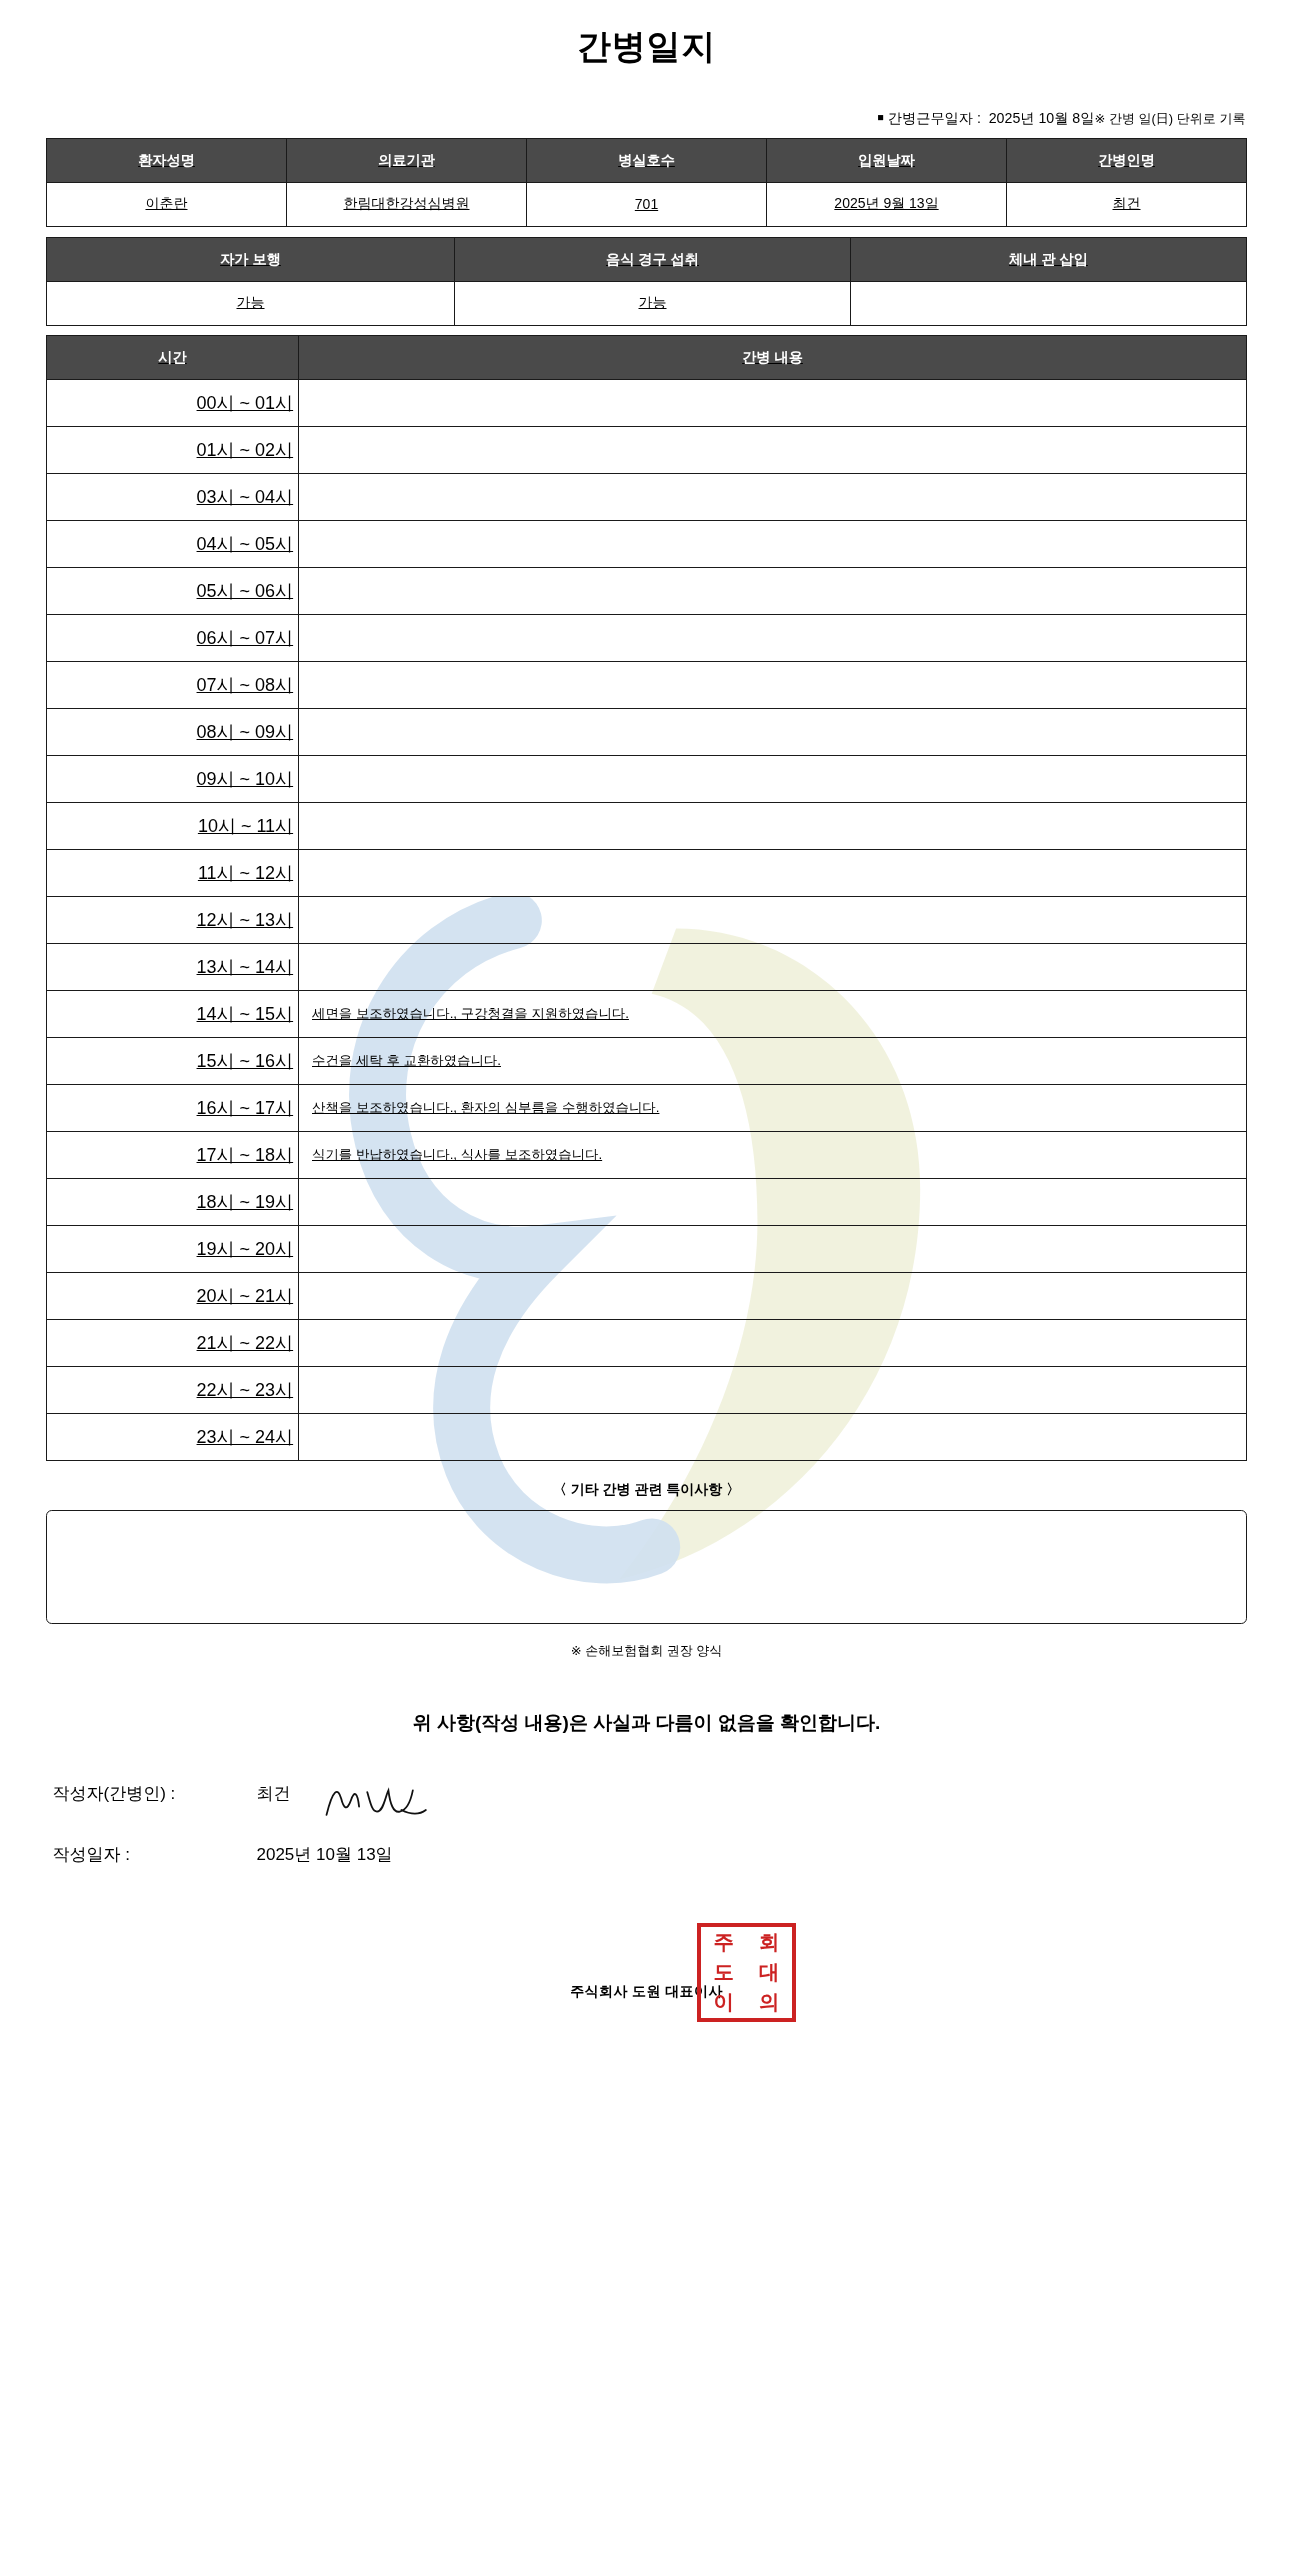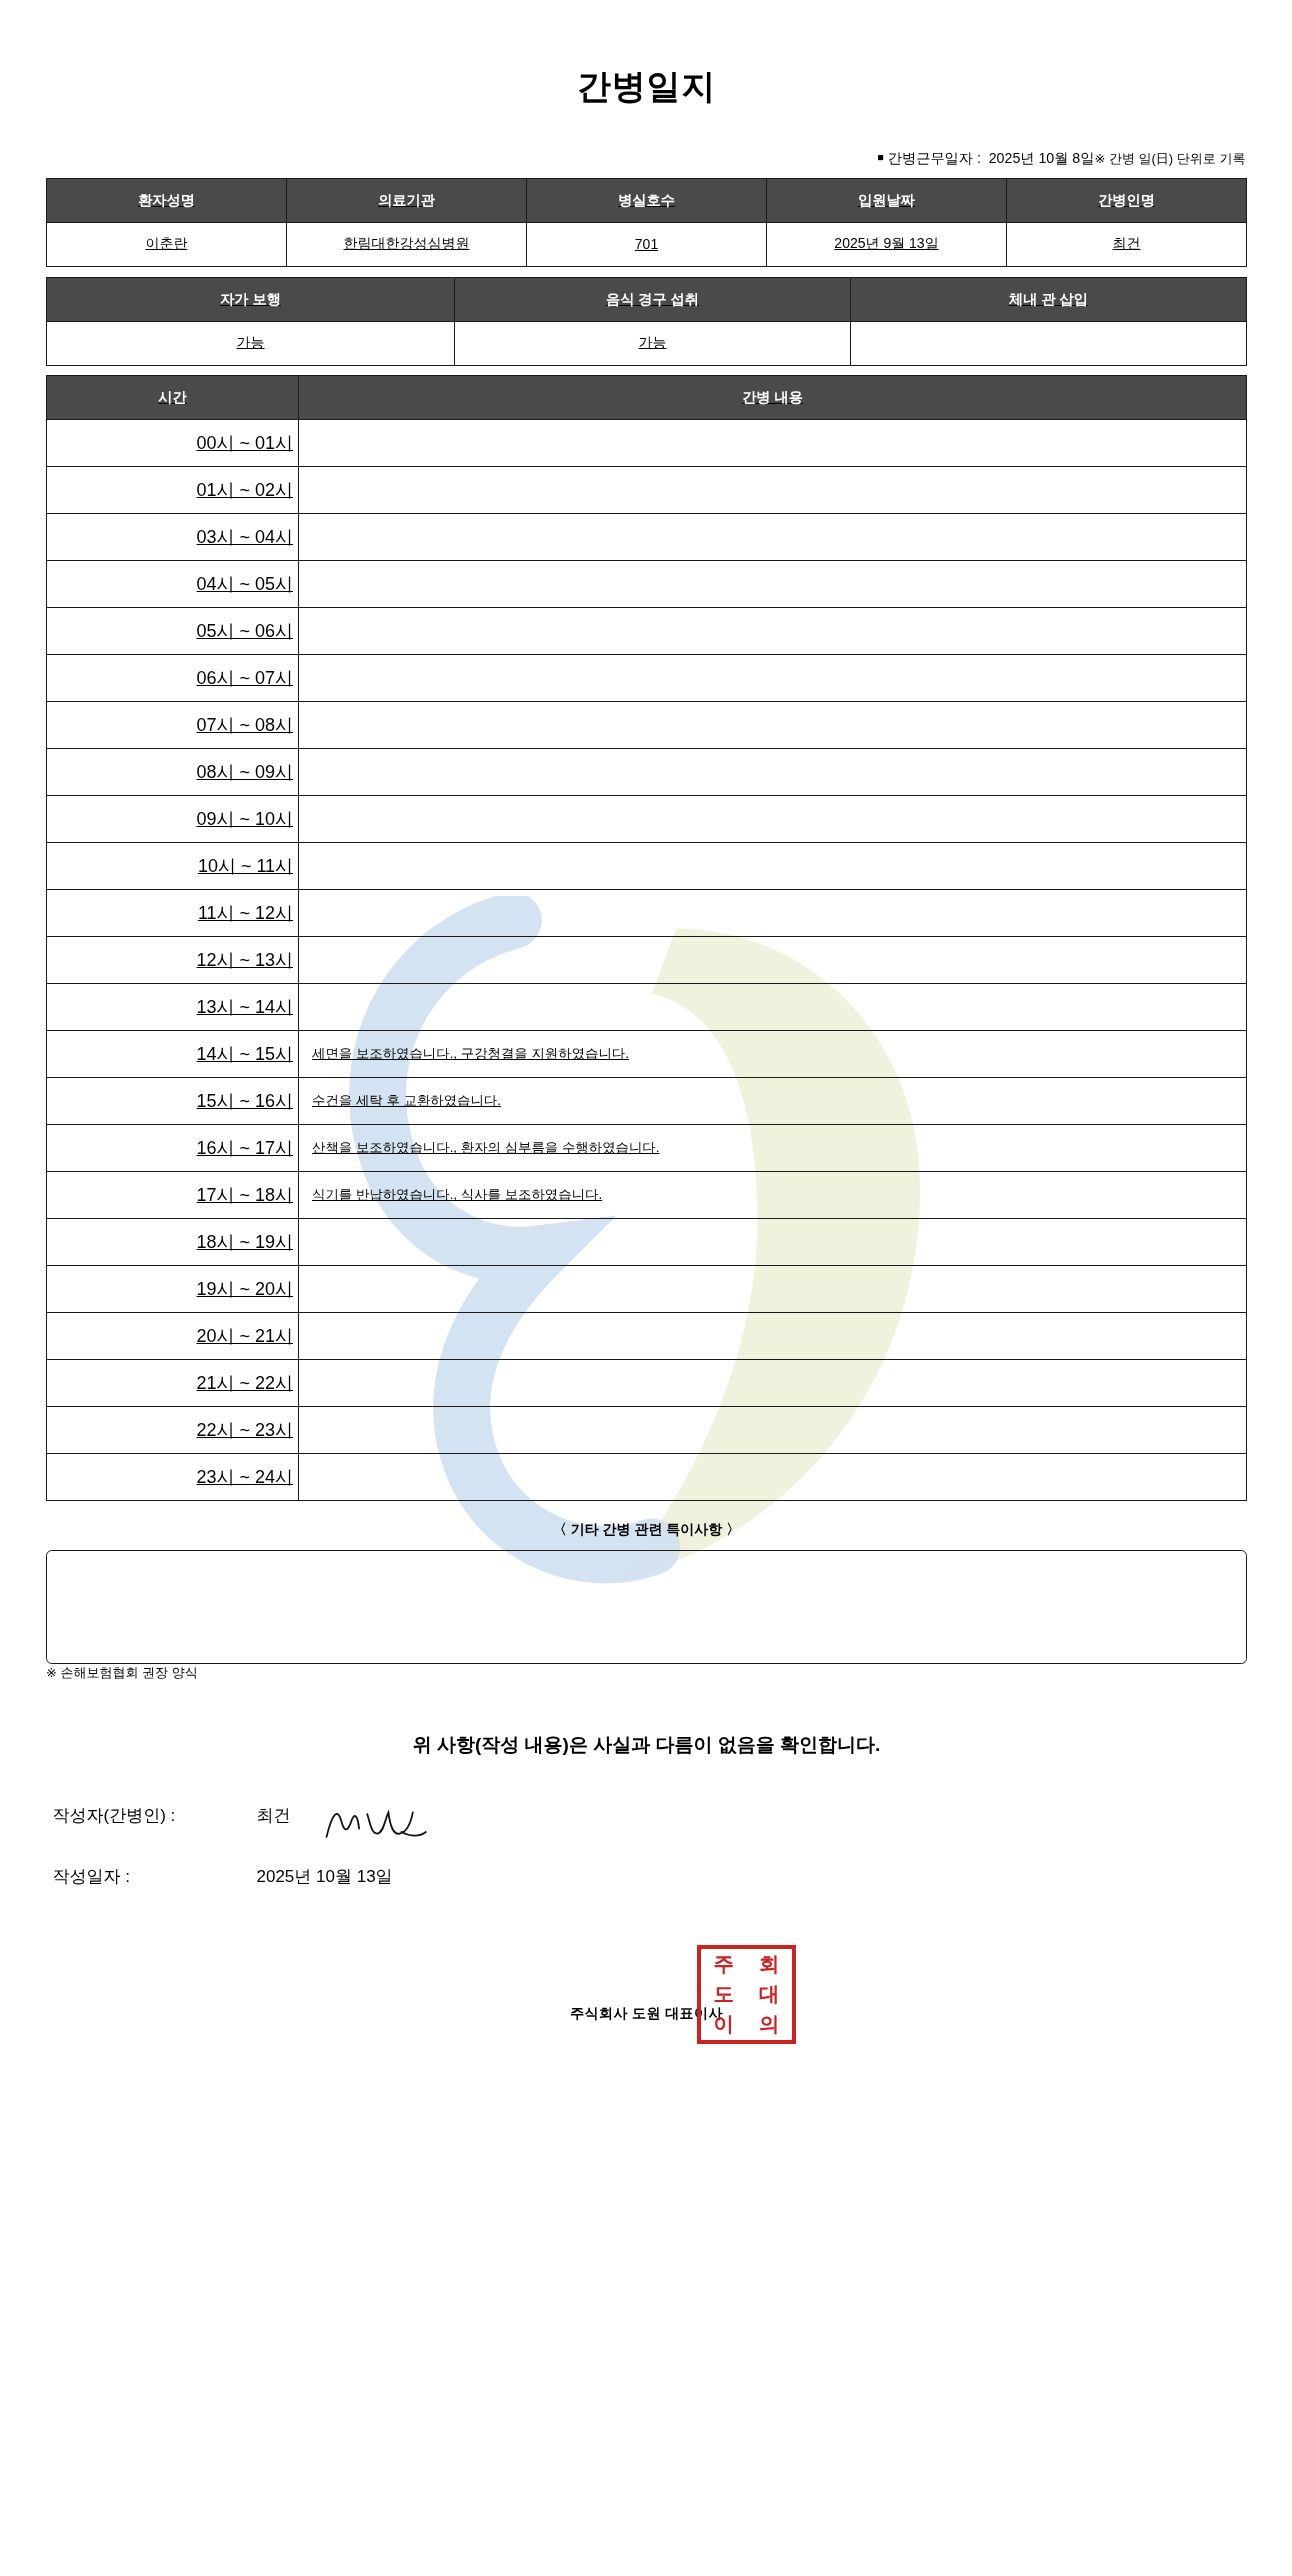--- a/index.html
+++ b/index.html
@@ -34,21 +34,21 @@
     position: relative;
     z-index: 2;
     padding: 0 46px;
   }
 
   .doc-title {
     text-align: center;
     font-size: 34px;
     font-weight: bold;
     letter-spacing: 0.8px;
-    padding-top: 64px;
+    padding-top: 24px;
     padding-bottom: 39px;
   }
 
   .meta-row {
     display: flex;
     justify-content: flex-end;
     align-items: flex-end;
     font-size: 14px;
     padding: 0 1.6px 9.8px 1.6px;
   }
@@ -105,23 +105,23 @@
     margin-bottom: 11.4px;
   }
   .notes-box {
     border: 0.8px solid #1a1a1a;
     border-radius: 5.7px;
     height: 114px;
     width: 100%;
     background: transparent;
   }
   .assoc-note {
-    text-align: left;
+    text-align: center;
     font-size: 13px;
-    margin-top: 0;
+    margin-top: 18px;
   }
 
   .confirm-line {
     text-align: center;
     font-size: 19px;
     font-weight: bold;
     margin-top: 50px;
   }
 
   .sign-block {

